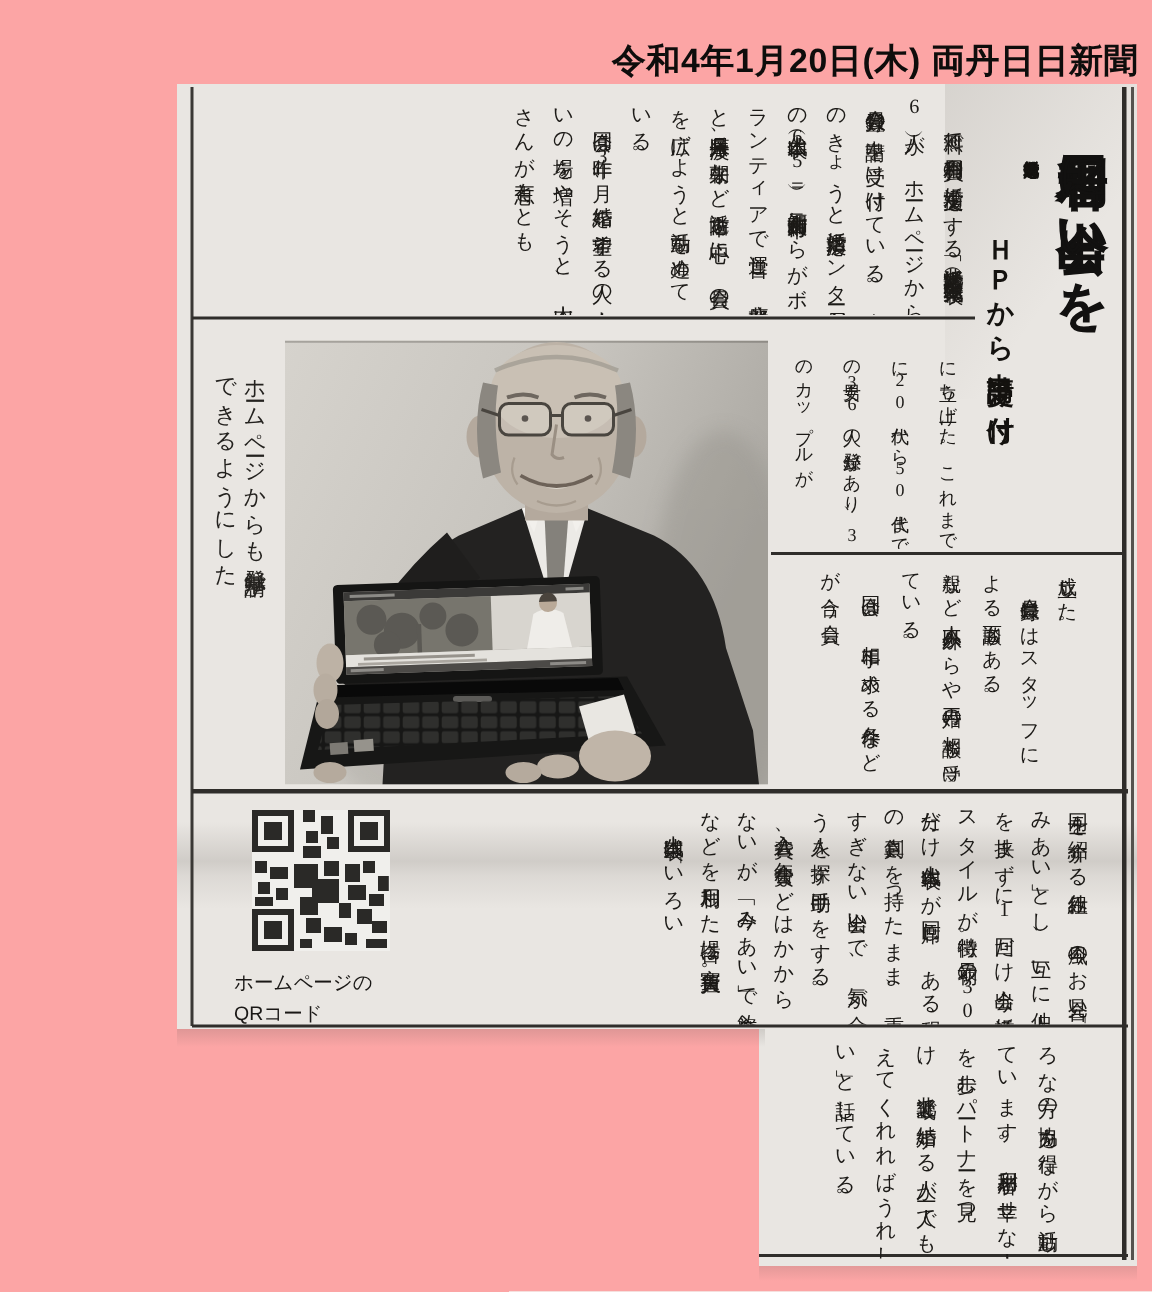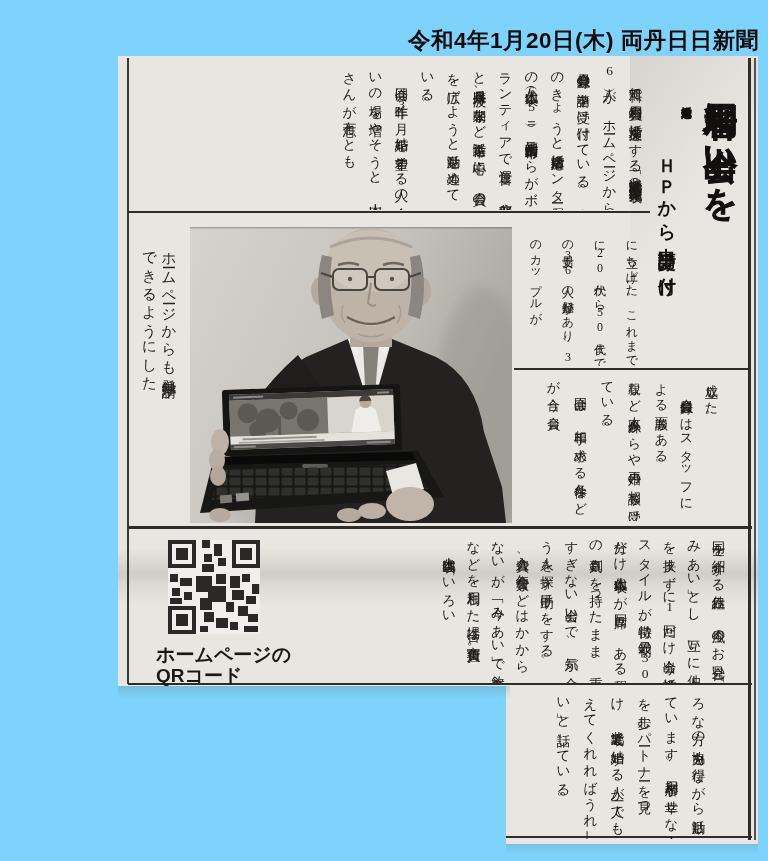--- a/index.html
+++ b/index.html
@@ -1,17 +1,17 @@
 <!DOCTYPE html>
 <html><head>
 <meta charset="utf-8">
 <style>
   html,body{margin:0;padding:0;}
   body{background:#ffffff;font-family:"Liberation Sans","DejaVu Sans",sans-serif;}
-  .page{position:relative;width:768px;height:861px;background:#7dd3fc;overflow:hidden;}
+  .page{position:relative;width:768px;height:861px;background:#fca5a5;overflow:hidden;}
   .abs{position:absolute;}
   .paper{background:#e9e6e2;}
   .vtext{
     position:absolute;
     writing-mode:vertical-rl;
     text-orientation:upright;
     text-combine-upright:digits 2;
     white-space:pre-line;
     color:#1c1a17;
     overflow:hidden;
@@ -34,21 +34,21 @@
   .b1{left:128px;top:63px;width:520px;height:147px;font-size:13.5px;line-height:26px;letter-spacing:0.8px;}
   .b2{left:512px;top:232px;width:136px;height:134px;font-size:12px;line-height:32px;letter-spacing:0.7px;}
   .b3{left:646px;top:374px;width:78px;height:147px;font-size:13px;line-height:25px;letter-spacing:1.2px;}
   .b4{left:512px;top:372px;width:136px;height:149px;font-size:13px;line-height:27px;letter-spacing:1.5px;}
   .b5{left:288px;top:531px;width:442px;height:152px;font-size:13.5px;line-height:24.5px;letter-spacing:1.2px;}
   .b6{left:494px;top:688px;width:218px;height:151px;font-size:13.5px;line-height:27px;letter-spacing:1.3px;}
   
   .photo-cap{left:134px;top:242px;width:44px;height:234px;
     font-size:14.5px;line-height:19.5px;letter-spacing:1.2px;color:#24221f;}
   .qr-cap{position:absolute;left:156px;top:644px;width:170px;height:46px;
-    font-size:19px;line-height:21px;font-weight:700;color:#1a1816;white-space:pre-line;}
+    font-size:13px;line-height:21px;font-weight:400;color:#1a1816;white-space:pre-line;}
   
   .fold-band{left:118px;top:548px;width:640px;height:58px;
     background:linear-gradient(180deg,rgba(255,255,255,0) 0%,rgba(108,102,95,.20) 45%,rgba(108,102,95,.10) 62%,rgba(255,255,255,0) 100%);}
   .shade-tr{left:630px;top:56px;width:128px;height:210px;
     background:linear-gradient(125deg,rgba(120,114,106,.16),rgba(120,114,106,0) 62%);}
   .edge-bl{left:118px;top:686px;width:392px;height:12px;
     background:linear-gradient(180deg,rgba(90,85,80,.18),rgba(90,85,80,0));}
   .edge-br{left:506px;top:844px;width:252px;height:10px;
     background:linear-gradient(180deg,rgba(90,85,80,.15),rgba(90,85,80,0));}
   

